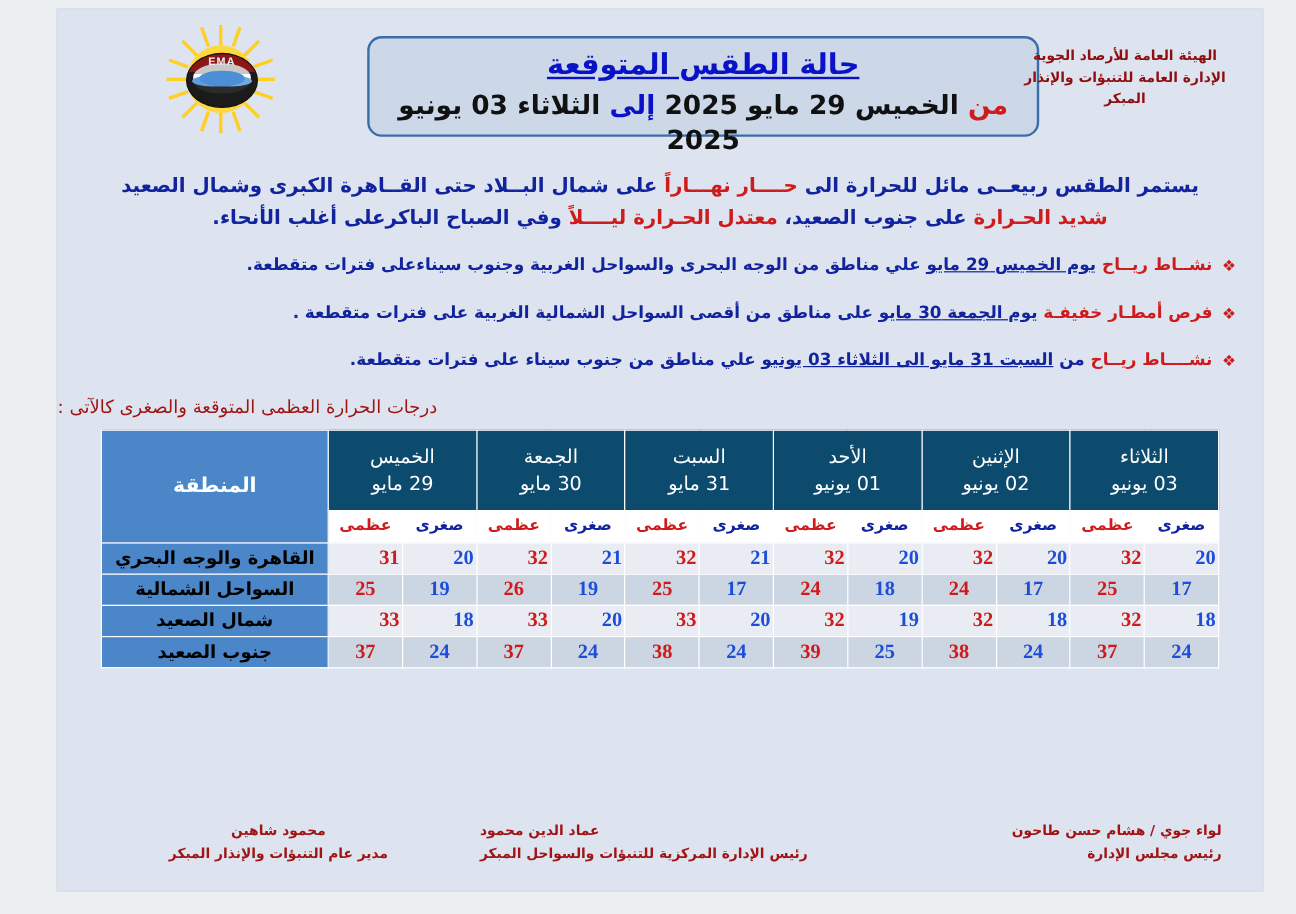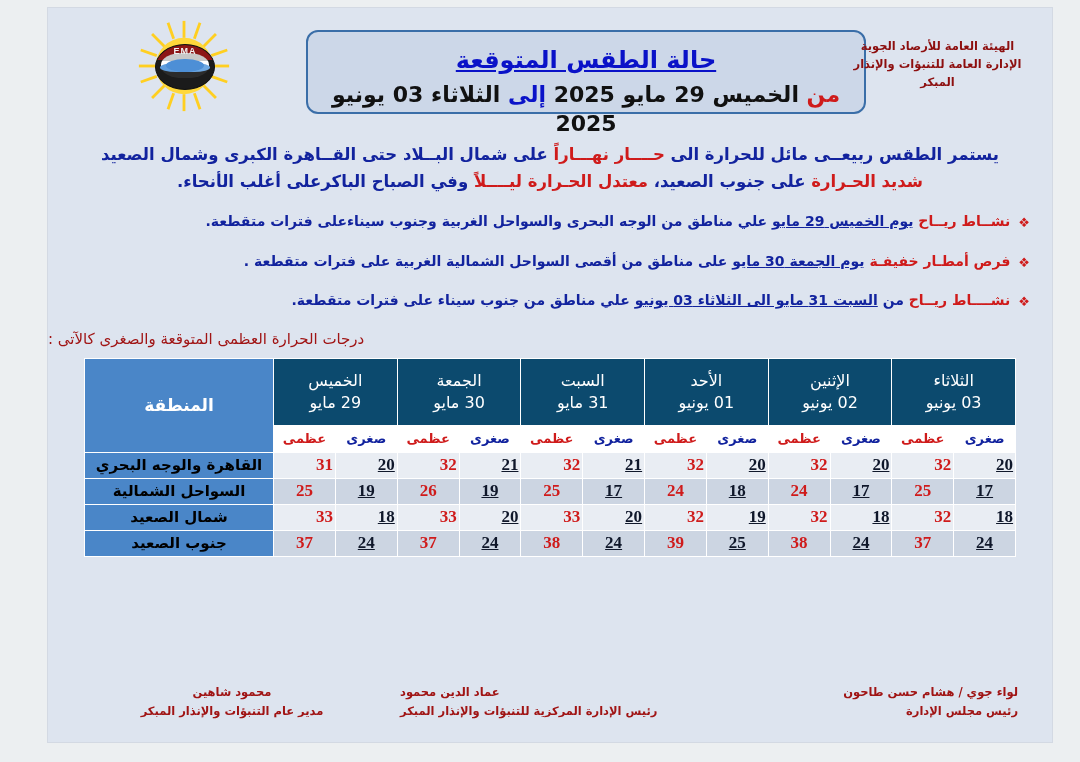--- a/index.html
+++ b/index.html
@@ -104,21 +104,21 @@
     position: absolute;
     left: 258px;
     top: 22px;
     width: 560px;
     height: 84px;
     border: 2px solid #3a6ea8;
     border-radius: 12px;
     background: #ccd7e8;
     box-sizing: border-box;
     text-align: center;
-    padding-top: 12px;
+    padding-top: 6px;
   }
   .title-main {
     color: #0a12c8;
     font-size: 24px;
     font-weight: bold;
     text-decoration: underline;
     line-height: 1.4;
   }
   .title-sub {
     font-size: 22px;
@@ -247,21 +247,21 @@
     height: 25px;
     text-align: center;
   }
   td.val {
     height: 25px;
     font-size: 17px;
     font-weight: bold;
     font-family: "Liberation Serif", "DejaVu Serif", serif;
   }
   td.val.max { color: #cf1b1b; }
-  td.val.min { color: #0f172a; text-decoration: underline; }
+  td.val.min { color: #1d4ed8; }
   tr.row-odd td.val { background: #e9edf3; padding-left: 40px; }
   tr.row-even td.val { background: #ccd5e2; }
   tr.row-odd td.region-cell { background: #4a86c8; }
   tr.row-even td.region-cell { background: #4a86c8; }
 
   
   .footer {
     position: absolute;
     left: 0;
     right: 0;
@@ -477,21 +477,21 @@
     </table>
   </div>
 
   <div class="footer">
     <div class="sign sign-left">
       <div>لواء جوي / هشام حسن طاحون</div>
       <div>رئيس مجلس الإدارة</div>
     </div>
     <div class="sign sign-mid">
       <div>عماد الدين محمود</div>
-      <div>رئيس الإدارة المركزية للتنبؤات والإنذار المبكر</div>
+      <div>رئيس الإدارة المركزية للتنبؤات والسواحل المبكر</div>
     </div>
     <div class="sign sign-right">
       <div>محمود شاهين</div>
       <div>مدير عام التنبؤات والإنذار المبكر</div>
     </div>
   </div>
 
 </div>
 
 </body></html>

